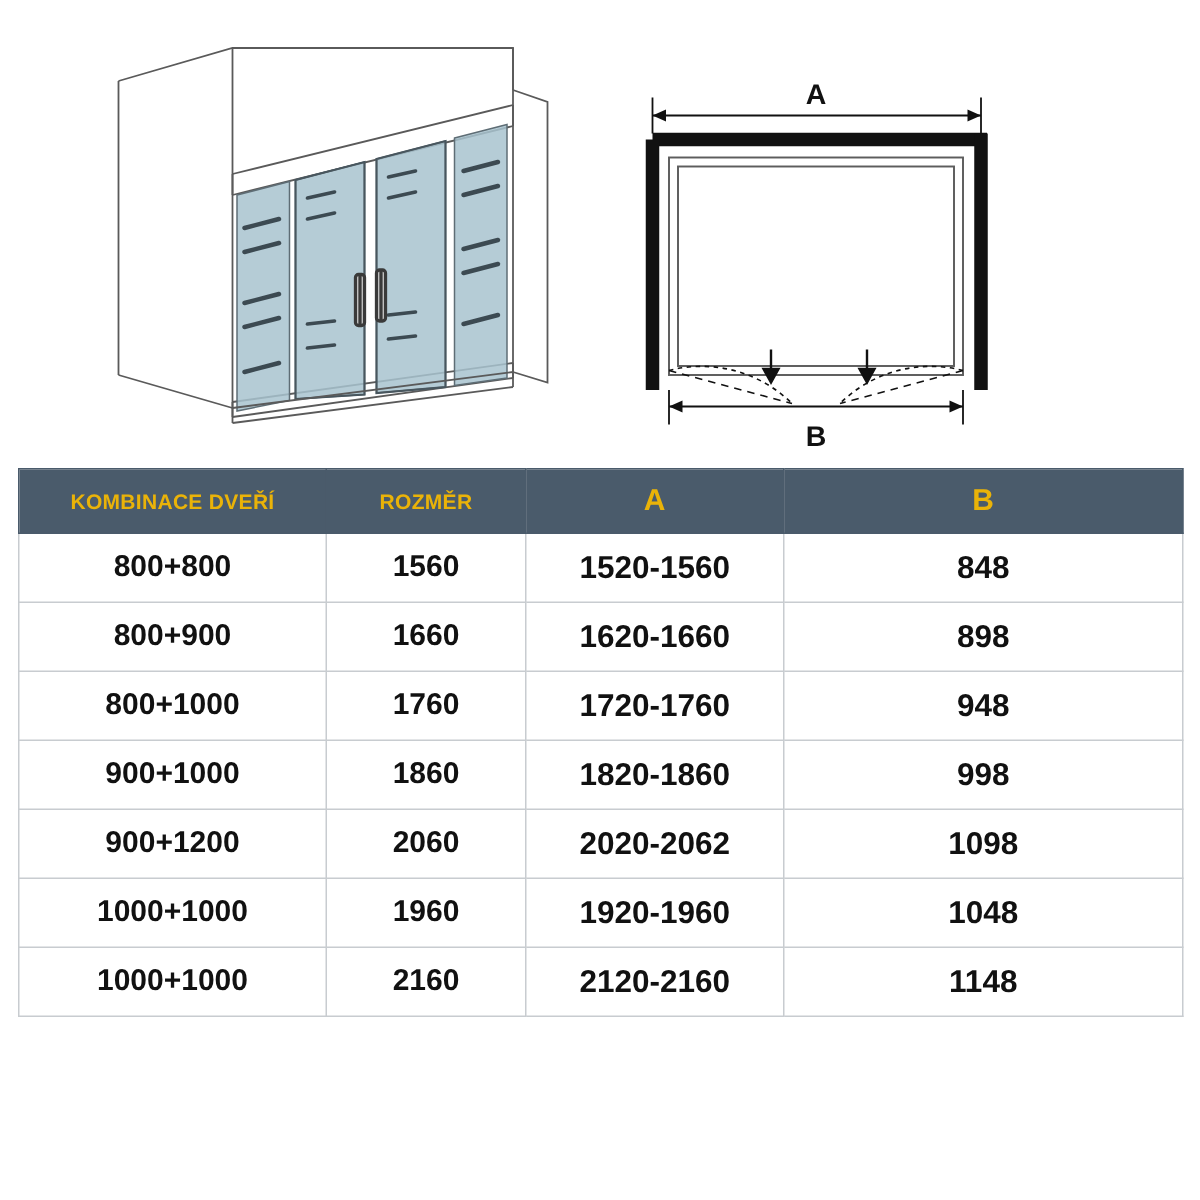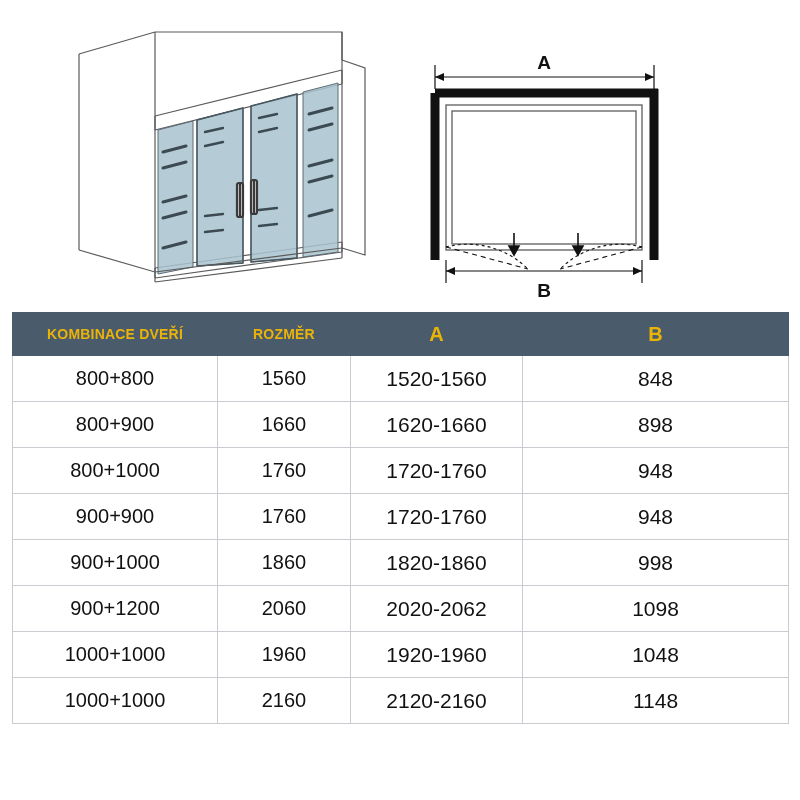--- a/index.html
+++ b/index.html
@@ -73,21 +73,21 @@
     margin-left: 48px;
   }
   table.spec thead th.hdr-a,
   table.spec thead th.hdr-b {
     font-size: 20px;
     font-weight: bold;
   }
   table.spec tbody td {
     height: 43px;
     font-size: 21px;
-    font-weight: normal;
+    font-weight: bold;
     color: #111;
     background: #ffffff;
   }
   table.spec tbody td.combo { font-size: 20px; }
   table.spec tbody td.size { font-size: 20px; }
   col.c1 { width: 205px; }
   col.c2 { width: 133px; }
   col.c3 { width: 172px; }
   col.c4 { width: 266px; }
 
@@ -264,26 +264,20 @@
           <td>1620-1660</td>
           <td>898</td>
         </tr>
         <tr>
           <td class="combo">800+1000</td>
           <td class="size">1760</td>
           <td>1720-1760</td>
           <td>948</td>
         </tr>
         <tr>
-          <td class="combo">900+900</td>
-          <td class="size">1760</td>
-          <td>1720-1760</td>
-          <td>948</td>
-        </tr>
-        <tr>
           <td class="combo">900+1000</td>
           <td class="size">1860</td>
           <td>1820-1860</td>
           <td>998</td>
         </tr>
         <tr>
           <td class="combo">900+1200</td>
           <td class="size">2060</td>
           <td>2020-2062</td>
           <td>1098</td>

